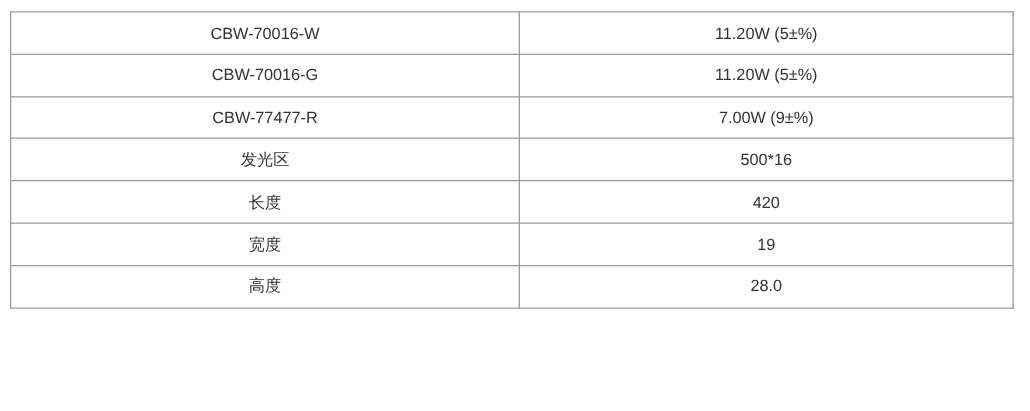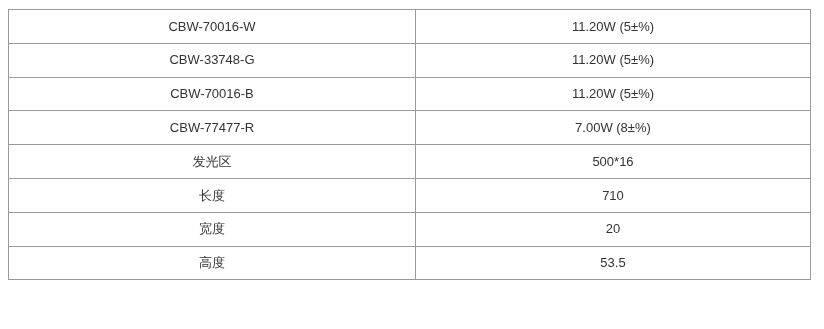--- a/index.html
+++ b/index.html
@@ -55,42 +55,38 @@
     <colgroup>
       <col class="c-label">
       <col class="c-value">
     </colgroup>
     <tbody>
       <tr>
         <td class="cell-label">CBW-70016-W</td>
         <td class="cell-value">11.20W (5±%)</td>
       </tr>
       <tr>
-        <td class="cell-label">CBW-33748-G</td>
-        <td class="cell-value">11.20W (5±%)</td>
-      </tr>
-      <tr>
-        <td class="cell-label">CBW-70016-B</td>
+        <td class="cell-label">CBW-70016-G</td>
         <td class="cell-value">11.20W (5±%)</td>
       </tr>
       <tr>
         <td class="cell-label">CBW-77477-R</td>
-        <td class="cell-value">7.00W (8±%)</td>
+        <td class="cell-value">7.00W (9±%)</td>
       </tr>
       <tr>
         <td class="cell-label">发光区</td>
         <td class="cell-value">500*16</td>
       </tr>
       <tr>
         <td class="cell-label">长度</td>
-        <td class="cell-value">710</td>
+        <td class="cell-value">420</td>
       </tr>
       <tr>
         <td class="cell-label">宽度</td>
-        <td class="cell-value">20</td>
+        <td class="cell-value">19</td>
       </tr>
       <tr>
         <td class="cell-label">高度</td>
-        <td class="cell-value">53.5</td>
+        <td class="cell-value">28.0</td>
       </tr>
     </tbody>
   </table>
 </div>
 
 </body></html>

